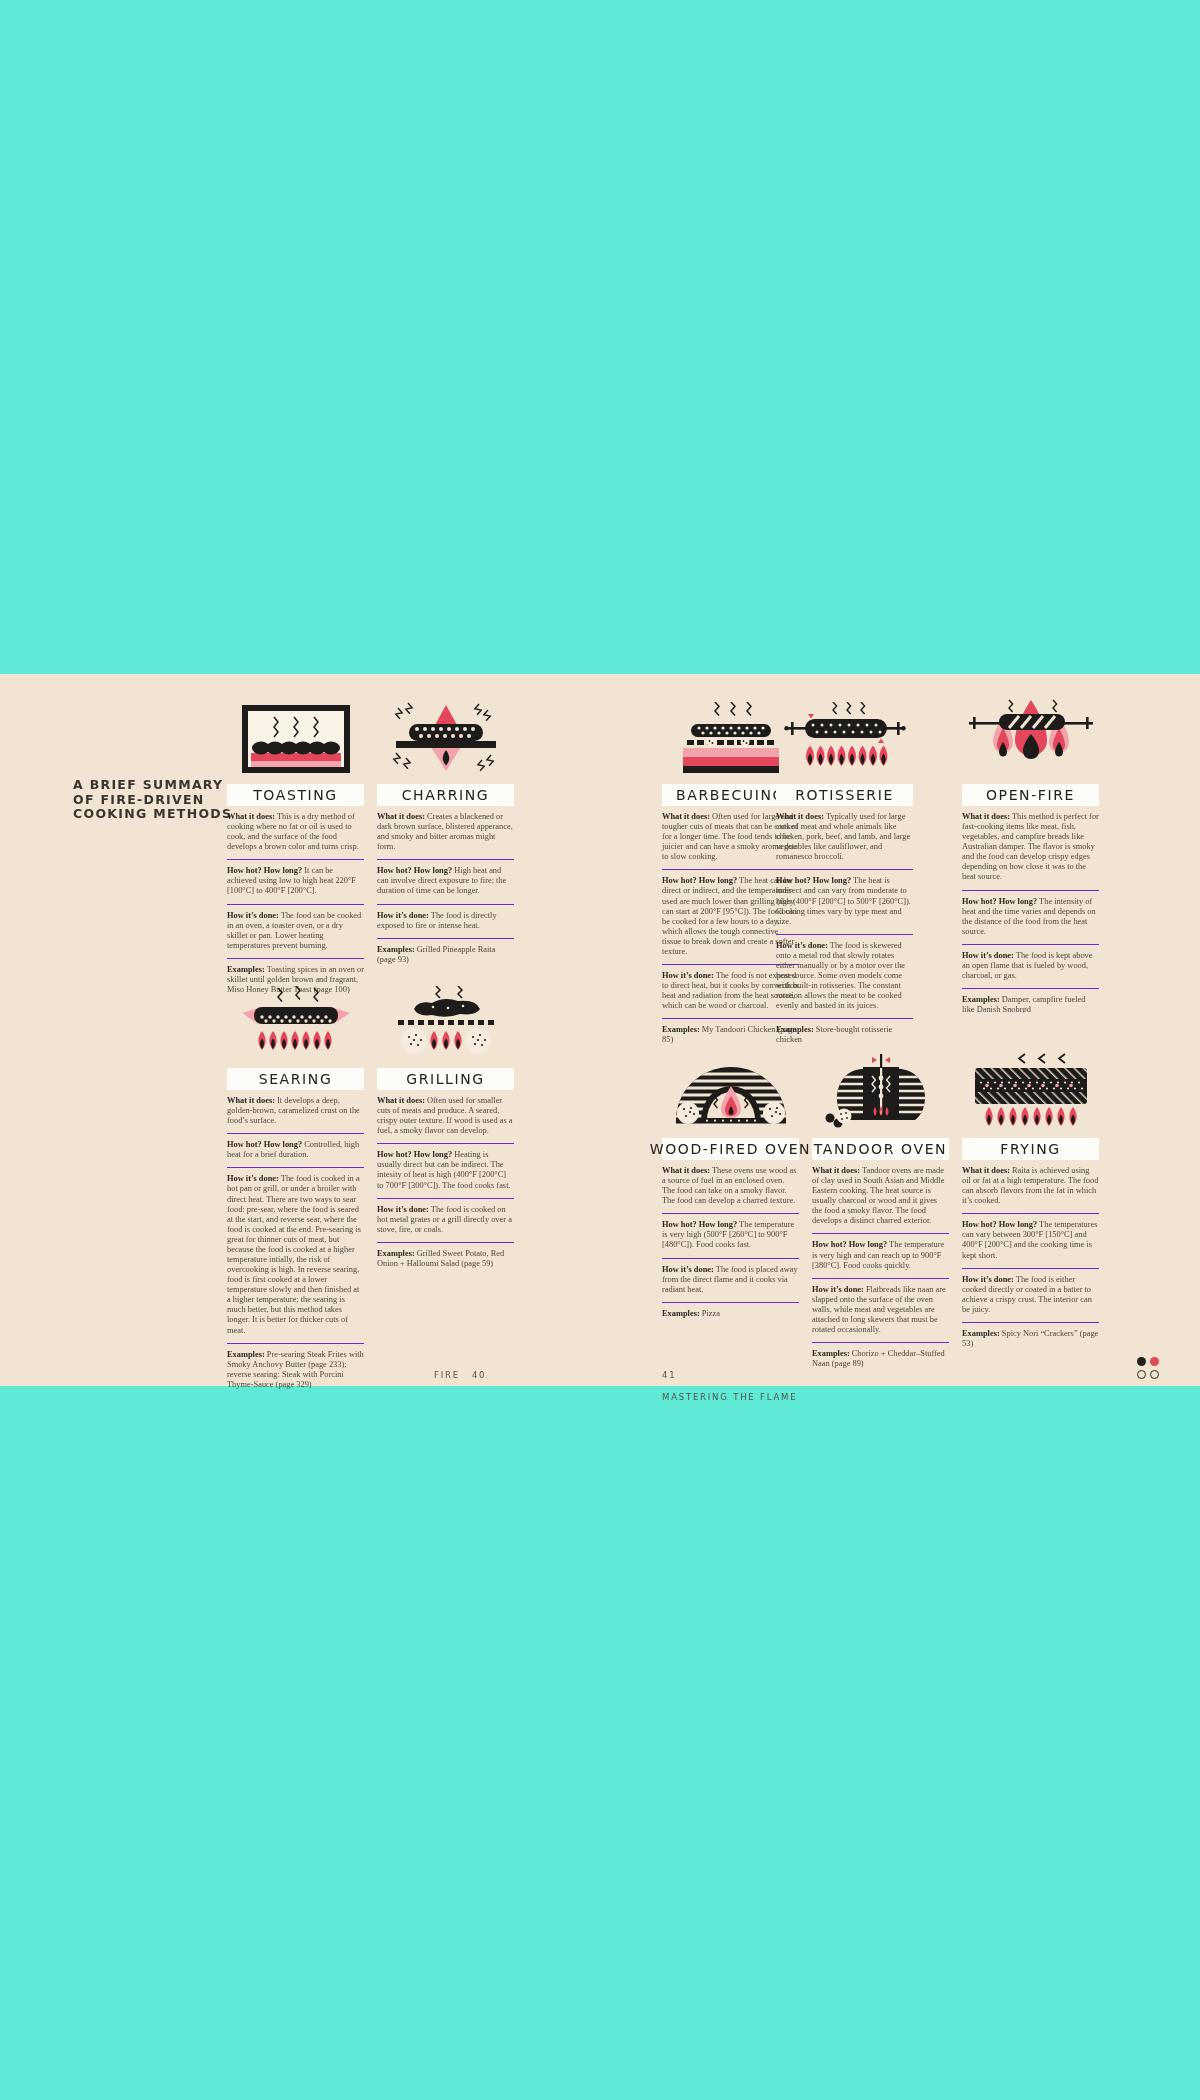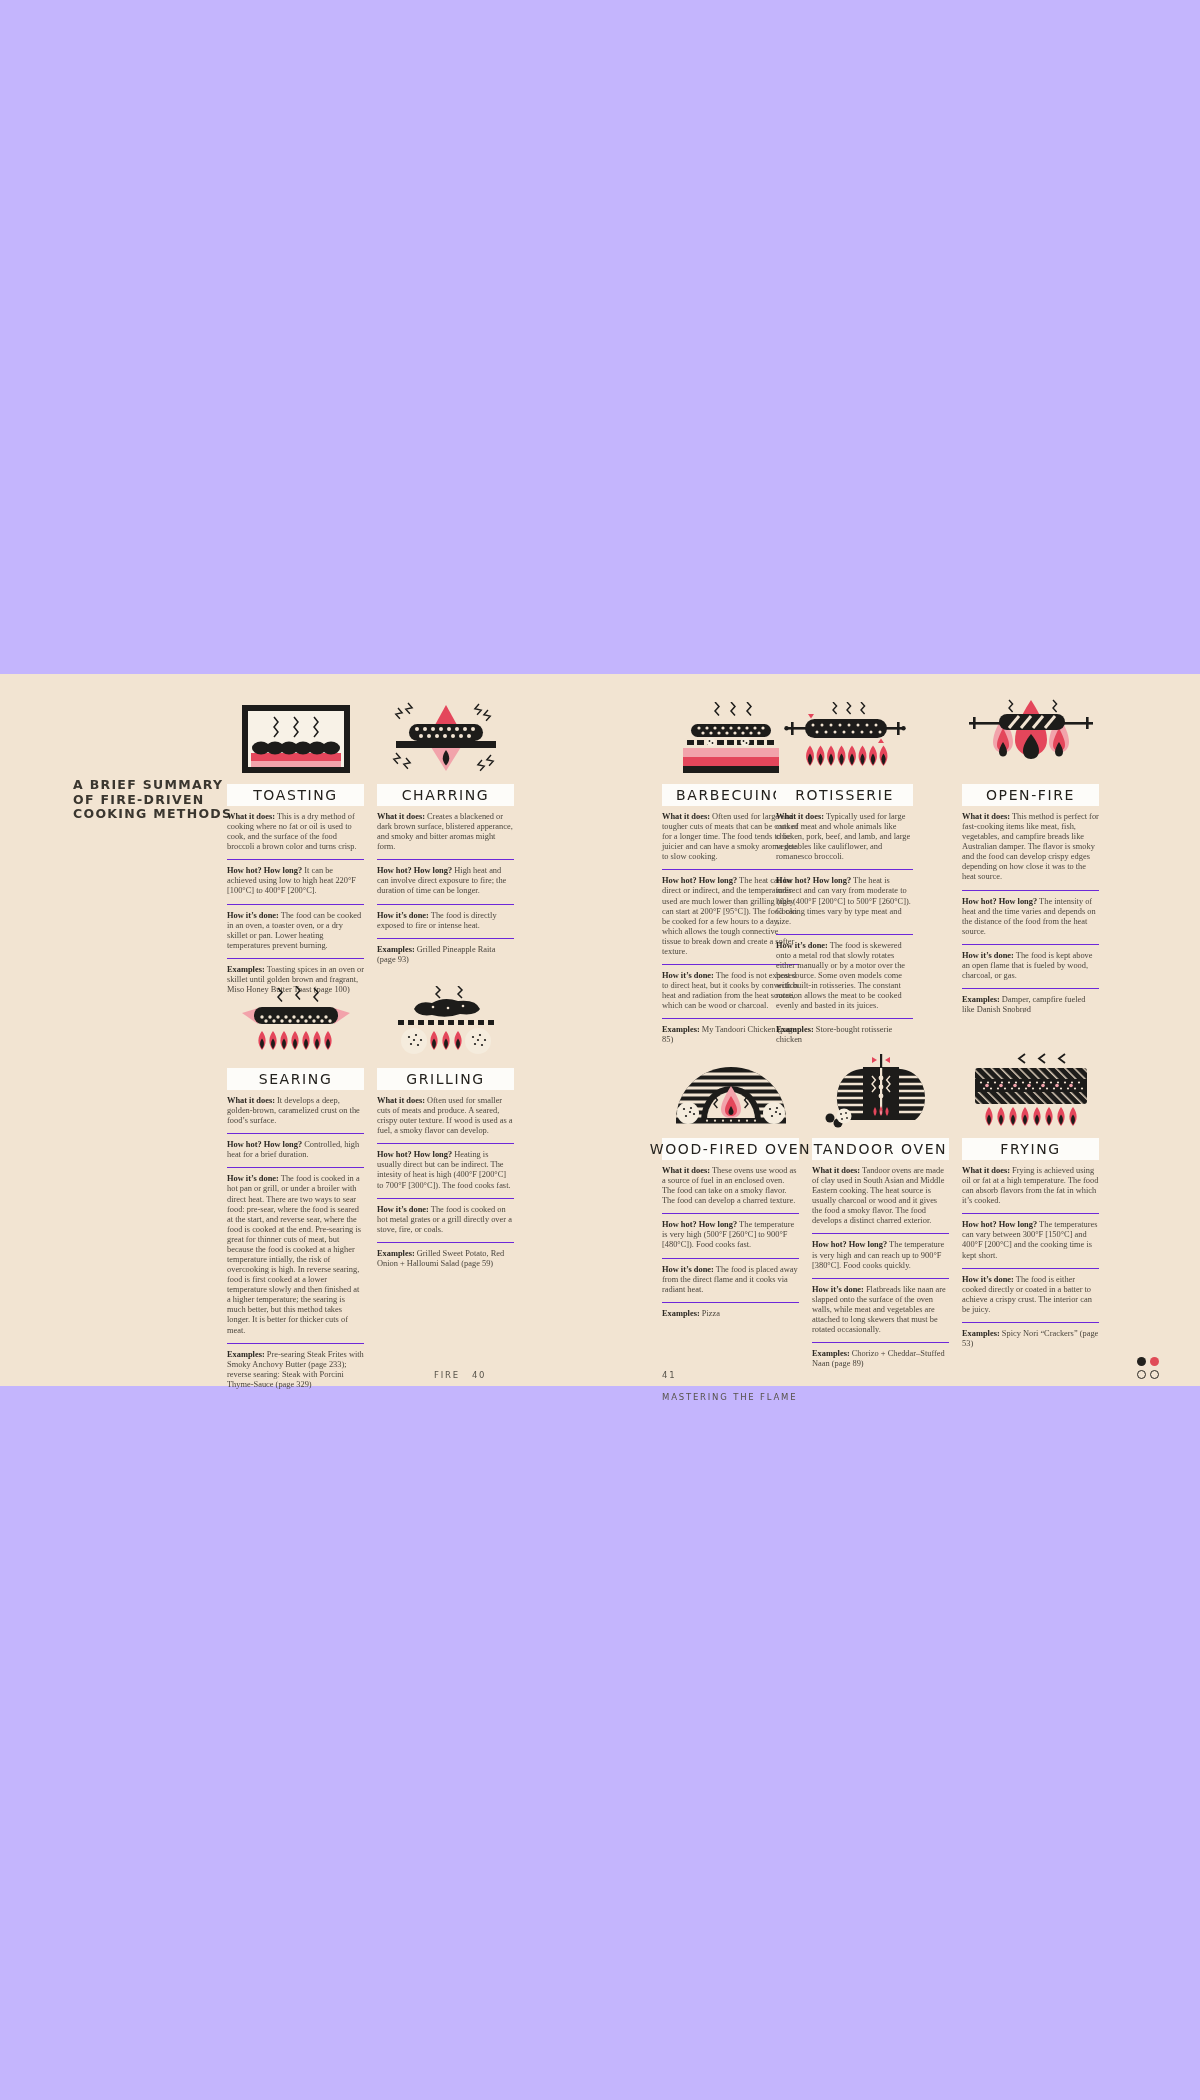--- a/index.html
+++ b/index.html
@@ -1,16 +1,16 @@
 <!DOCTYPE html>
 <html><head>
 <meta charset="utf-8">
 <style>
   html,body{margin:0;padding:0;background:#ffffff;}
-  .canvas{position:relative;width:1200px;height:2100px;background:#c4b5fd;overflow:hidden;
+  .canvas{position:relative;width:1200px;height:2100px;background:#5eead4;overflow:hidden;
           font-family:"Liberation Serif",serif;}
   .spread{position:absolute;left:0;top:674px;width:1200px;height:712px;background:#f2e4d2;}
   .intro{position:absolute;left:73px;top:104px;width:190px;margin:0;
          font-family:"DejaVu Sans",sans-serif;font-size:12.5px;font-weight:600;
          letter-spacing:1.3px;line-height:1.16;color:#3a362f;}
   .intro span{display:block;}
   .col{position:absolute;width:137px;}
   .row1{top:24px;}
   .row2L{top:308px;}
   .row2R{top:378px;}
@@ -62,21 +62,21 @@
           </g>
           <g stroke="#1d1c1a" stroke-width="1.5" fill="none">
             <path d="M46 13 l4 5 l-4 5 l4 5 l-4 5"></path>
               <path d="M66 13 l4 5 l-4 5 l4 5 l-4 5"></path>
               <path d="M86 13 l4 5 l-4 5 l4 5 l-4 5"></path>
           </g>
         </svg>
       </div>
       <h3 class="method-header">TOASTING</h3>
       <div class="sec">
-          <p><b class="lead">What it does:</b> <span>This is a dry method of cooking where no fat or oil is used to cook, and the surface of the food broccoli a brown color and turns crisp.</span></p>
+          <p><b class="lead">What it does:</b> <span>This is a dry method of cooking where no fat or oil is used to cook, and the surface of the food develops a brown color and turns crisp.</span></p>
         </div>
       <div class="sec">
           <p><b class="lead">How hot? How long?</b> <span>It can be achieved using low to high heat 220°F [100°C] to 400°F [200°C].</span></p>
         </div>
       <div class="sec">
           <p><b class="lead">How it’s done:</b> <span>The food can be cooked in an oven, a toaster oven, or a dry skillet or pan. Lower heating temperatures prevent burning.</span></p>
         </div>
       <div class="sec">
           <p><b class="lead">Examples:</b> <span>Toasting spices in an oven or skillet until golden brown and fragrant, Miso Honey Butter Toast (page 100)</span></p>
         </div>
@@ -665,21 +665,21 @@
               <use href="#fi10" x="62" y="76"></use>
               <use href="#fi10" x="74" y="76"></use>
               <use href="#fi10" x="86" y="76"></use>
               <use href="#fi10" x="98" y="76"></use>
               <use href="#fi10" x="110" y="76"></use>
           </g>
         </svg>
       </div>
       <h3 class="method-header">FRYING</h3>
       <div class="sec">
-          <p><b class="lead">What it does:</b> <span>Frying is achieved using oil or fat at a high temperature. The food can absorb flavors from the fat in which it’s cooked.</span></p>
+          <p><b class="lead">What it does:</b> <span>Raita is achieved using oil or fat at a high temperature. The food can absorb flavors from the fat in which it’s cooked.</span></p>
         </div>
       <div class="sec">
           <p><b class="lead">How hot? How long?</b> <span>The temperatures can vary between 300°F [150°C] and 400°F [200°C] and the cooking time is kept short.</span></p>
         </div>
       <div class="sec">
           <p><b class="lead">How it’s done:</b> <span>The food is either cooked directly or coated in a batter to achieve a crispy crust. The interior can be juicy.</span></p>
         </div>
       <div class="sec">
           <p><b class="lead">Examples:</b> <span>Spicy Nori “Crackers” (page 53)</span></p>
         </div>

